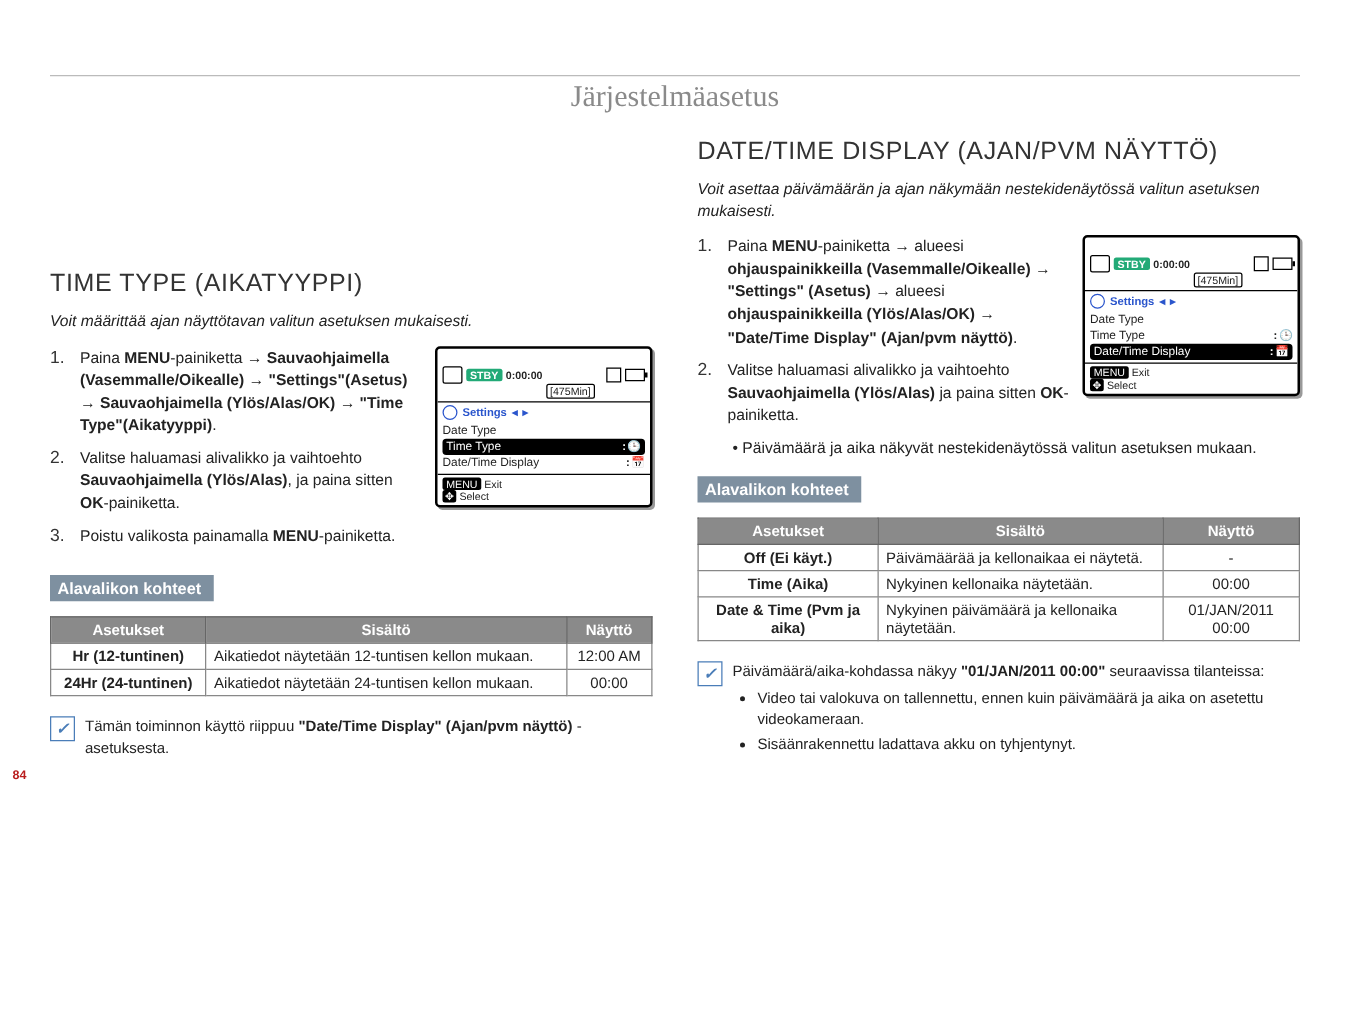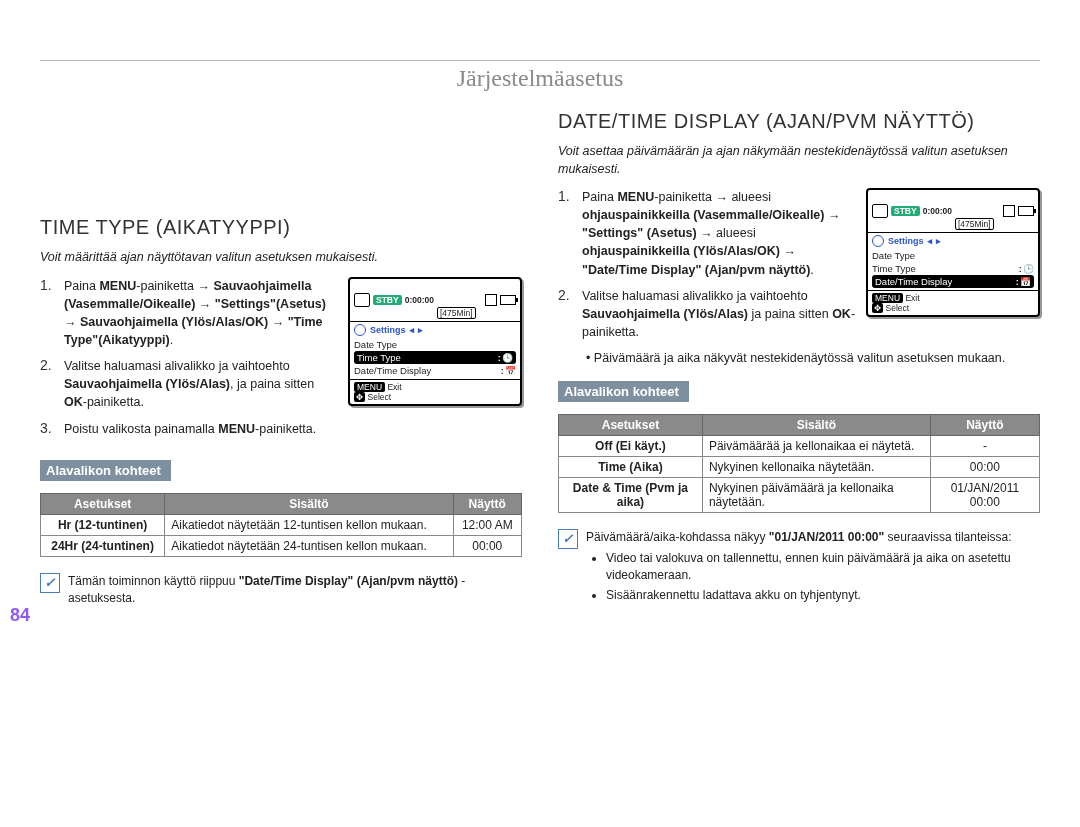--- a/index.html
+++ b/index.html
@@ -118,23 +118,23 @@
   }
   .note-body ul {
     margin: 4px 0 0 0;
     padding-left: 20px;
   }
   .note-body li { margin-bottom: 3px; }
   .page-num {
     position: absolute;
     left: -30px;
     bottom: -20px;
-    font-size: 18px;
+    font-size: 10px;
     font-weight: bold;
-    color: #8b5cf6;
+    color: #b91c1c;
   }
 
   
   .lcd-wrap {
     float: right;
     margin: 0 0 10px 10px;
   }
   .lcd {
     width: 170px;
     border: 2px solid #000;

